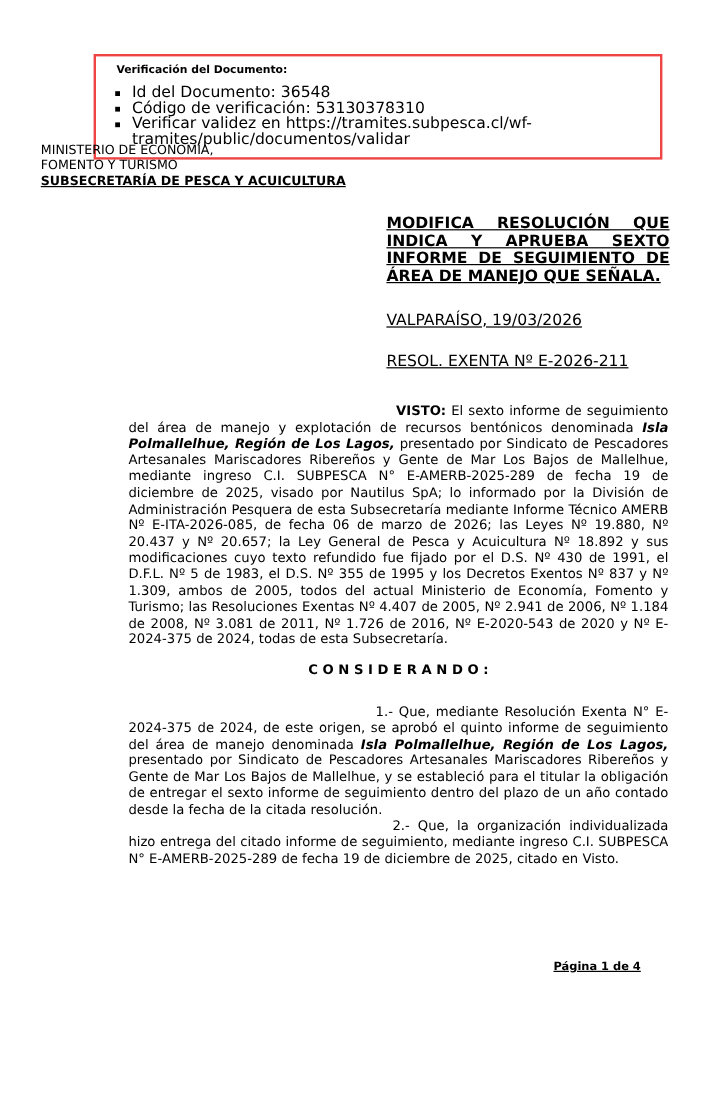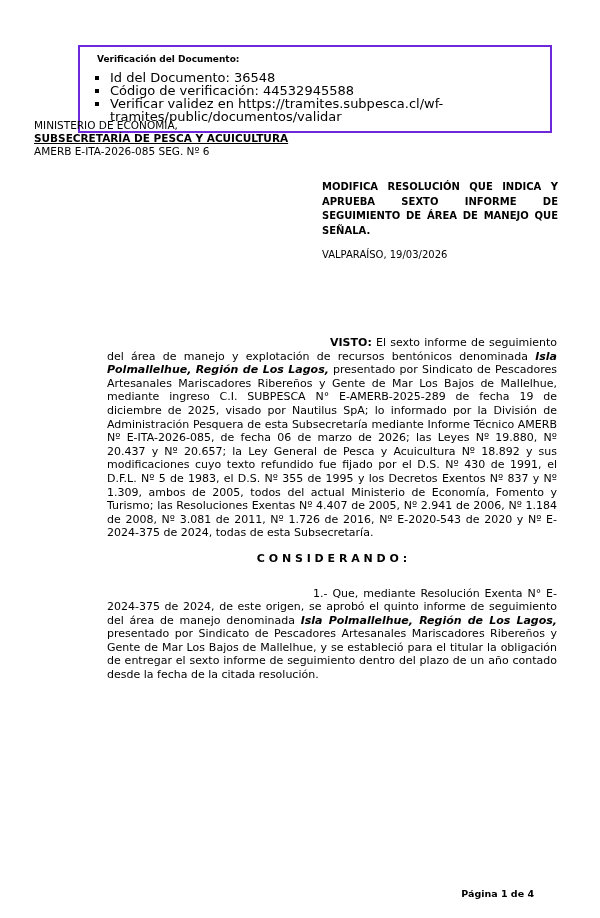--- a/index.html
+++ b/index.html
@@ -16,21 +16,21 @@
     font-family: "DejaVu Sans", "Liberation Sans", sans-serif;
     overflow: hidden;
   }
   
   .verify-box {
     position: absolute;
     left: 78px;
     top: 45px;
     width: 474px;
     box-sizing: border-box;
-    border: 2px solid #6d28d9;
+    border: 2px solid #ef4444;
     padding: 7px 8px 8px 17px;
   }
   .vb-title {
     font-weight: bold;
     font-size: 9px;
     margin-bottom: 7px;
   }
   .vb-list {
     margin: 0;
     padding-left: 13px;
@@ -53,29 +53,30 @@
   .lh-bold {
     font-weight: bold;
     text-decoration: underline;
   }
   
   .title-block {
     position: absolute;
     left: 322px;
     top: 180px;
     width: 236px;
-    font-size: 10px;
+    font-size: 13px;
     line-height: 14.5px;
+    text-decoration: underline;
   }
   .subject {
     font-weight: bold;
     text-align: justify;
   }
   .place-date {
-    margin-top: 10px;
+    margin-top: 23px;
   }
   .res-number {
     margin-top: 19px;
   }
   
   .body-text {
     position: absolute;
     left: 107px;
     top: 336px;
     width: 450px;
@@ -93,55 +94,58 @@
     text-align: center;
     font-weight: bold;
   }
   .p1 { text-indent: 206px; }
   .p2 { margin-top: 13px; text-indent: 220px; }
   .p3 { margin-top: 13px; text-indent: 200px; }
   
   .footer {
     position: absolute;
     right: 66px;
-    top: 888px;
+    top: 800px;
     font-size: 9.5px;
     font-weight: bold;
+    text-decoration: underline;
   }
 </style>
 </head>
 <body>
 
 <div class="page">
 
   <div class="verify-box">
     <div class="vb-title">Verificación del Documento:</div>
     <ul class="vb-list">
       <li>Id del Documento: 36548</li>
-      <li>Código de verificación: 44532945588</li>
+      <li>Código de verificación: 53130378310</li>
       <li>Verificar validez en https://tramites.subpesca.cl/wf-tramites/public/documentos/validar</li>
     </ul>
   </div>
 
   <div class="letterhead">
     <div>MINISTERIO DE ECONOMÍA,</div>
+    <div>FOMENTO Y TURISMO</div>
     <div class="lh-bold">SUBSECRETARÍA DE PESCA Y ACUICULTURA</div>
-    <div>AMERB E-ITA-2026-085 SEG. Nº 6</div>
   </div>
 
   <div class="title-block">
     <div class="subject">MODIFICA RESOLUCIÓN QUE INDICA Y APRUEBA SEXTO INFORME DE SEGUIMIENTO DE ÁREA DE MANEJO QUE SEÑALA.</div>
     <div class="place-date">VALPARAÍSO, 19/03/2026</div>
+    <div class="res-number">RESOL. EXENTA Nº E-2026-211</div>
   </div>
 
   <div class="body-text">
     <p class="p-visto"><span class="b">VISTO:</span><span> El sexto informe de seguimiento del área de manejo y explotación de recursos bentónicos denominada </span><span class="bi">Isla Polmallelhue, Región de Los Lagos,</span><span> presentado por Sindicato de Pescadores Artesanales Mariscadores Ribereños y Gente de Mar Los Bajos de Mallelhue, mediante ingreso C.I. SUBPESCA N° E-AMERB-2025-289 de fecha 19 de diciembre de 2025, visado por Nautilus SpA; lo informado por la División de Administración Pesquera de esta Subsecretaría mediante Informe Técnico AMERB Nº E-ITA-2026-085, de fecha 06 de marzo de 2026; las Leyes Nº 19.880, Nº 20.437 y Nº 20.657; la Ley General de Pesca y Acuicultura Nº 18.892 y sus modificaciones cuyo texto refundido fue fijado por el D.S. Nº 430 de 1991, el D.F.L. Nº 5 de 1983, el D.S. Nº 355 de 1995 y los Decretos Exentos Nº 837 y Nº 1.309, ambos de 2005, todos del actual Ministerio de Economía, Fomento y Turismo; las Resoluciones Exentas Nº 4.407 de 2005, Nº 2.941 de 2006, Nº 1.184 de 2008, Nº 3.081 de 2011, Nº 1.726 de 2016, Nº E-2020-543 de 2020 y Nº E-2024-375 de 2024, todas de esta Subsecretaría.</span></p>
 
     <div class="considerando">C O N S I D E R A N D O :</div>
 
     <p class="p1"><span>1.- Que, mediante Resolución Exenta N° E-2024-375 de 2024, de este origen, se aprobó el quinto informe de seguimiento del área de manejo denominada </span><span class="bi">Isla Polmallelhue, Región de Los Lagos,</span><span> presentado por Sindicato de Pescadores Artesanales Mariscadores Ribereños y Gente de Mar Los Bajos de Mallelhue, y se estableció para el titular la obligación de entregar el sexto informe de seguimiento dentro del plazo de un año contado desde la fecha de la citada resolución.</span></p>
 
+    <p class="p2">2.- Que, la organización individualizada hizo entrega del citado informe de seguimiento, mediante ingreso C.I. SUBPESCA N° E-AMERB-2025-289 de fecha 19 de diciembre de 2025, citado en Visto.</p>
 
   </div>
 
   <div class="footer">Página 1 de 4</div>
 
 </div>
 
 </body></html>

